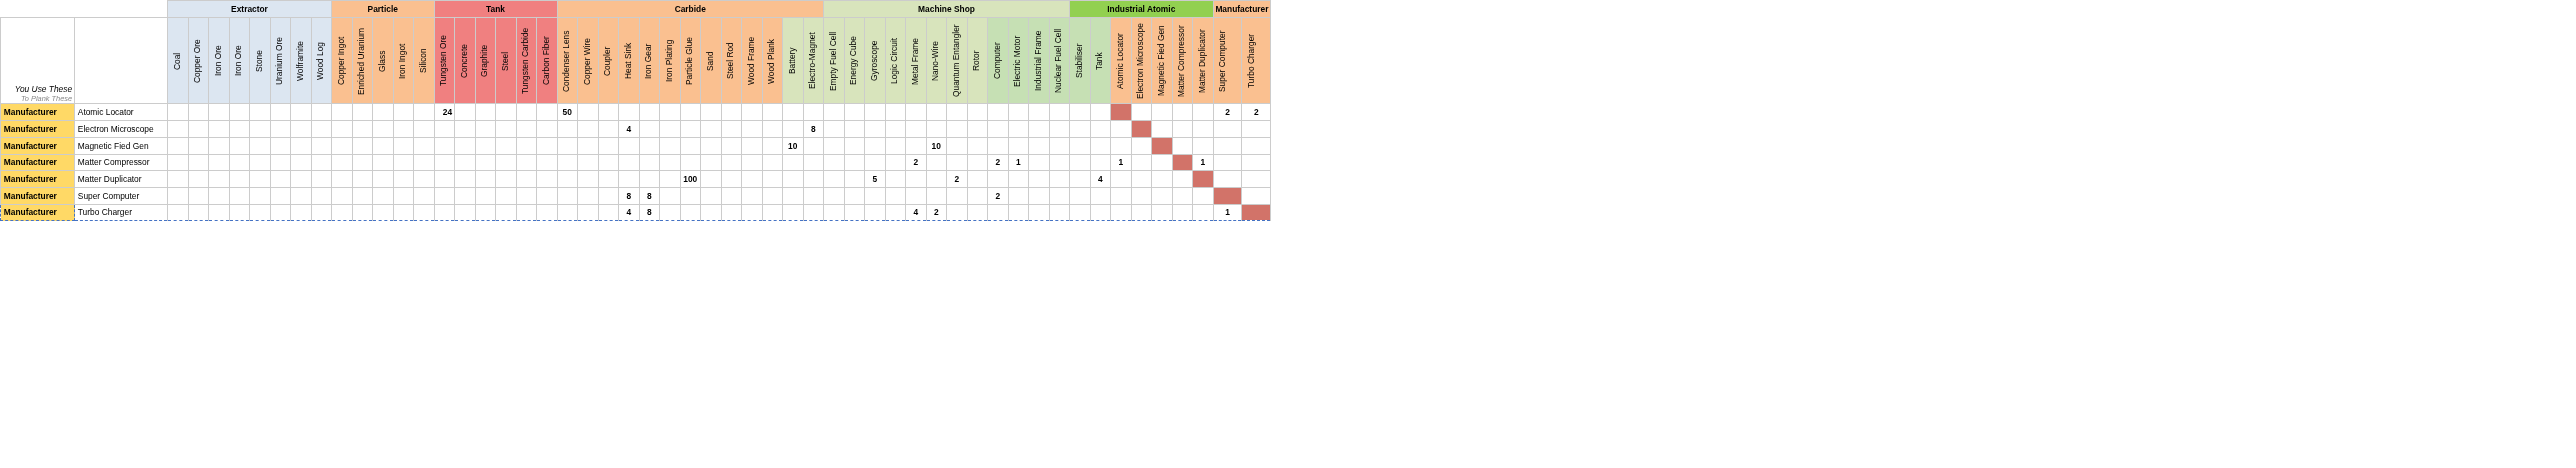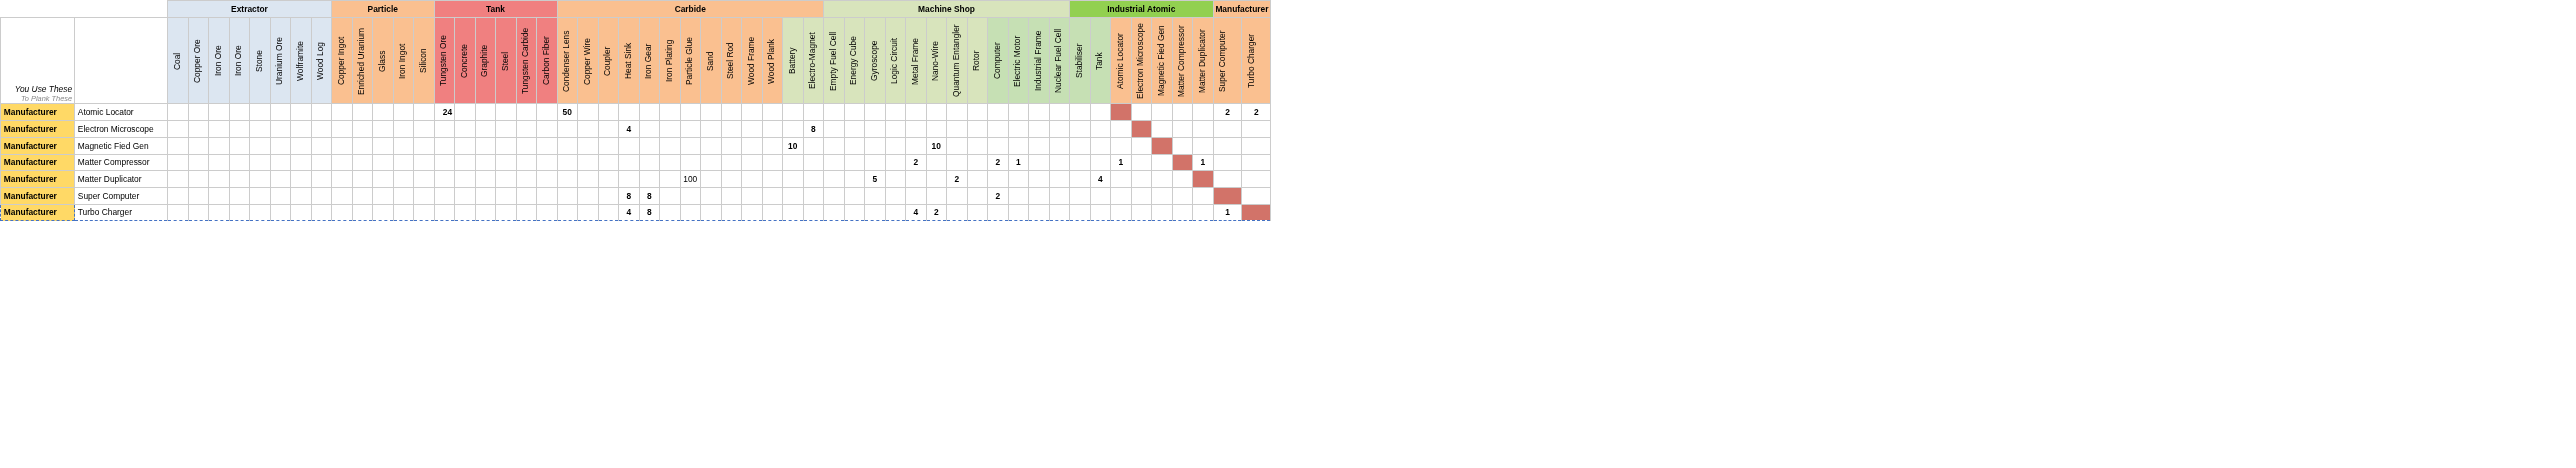--- a/index.html
+++ b/index.html
@@ -539,21 +539,21 @@
           <td></td>
           <td></td>
           <td></td>
 
         <td></td>
           <td></td>
           <td></td>
           <td></td>
           <td></td>
           <td></td>
-          <td style="font-weight:normal;">100</td>
+          <td style="font-weight:bold;">100</td>
           <td></td>
           <td></td>
           <td></td>
           <td></td>
 
         <td></td>
           <td></td>
           <td></td>
           <td></td>
           <td style="font-weight:bold;">5</td>

